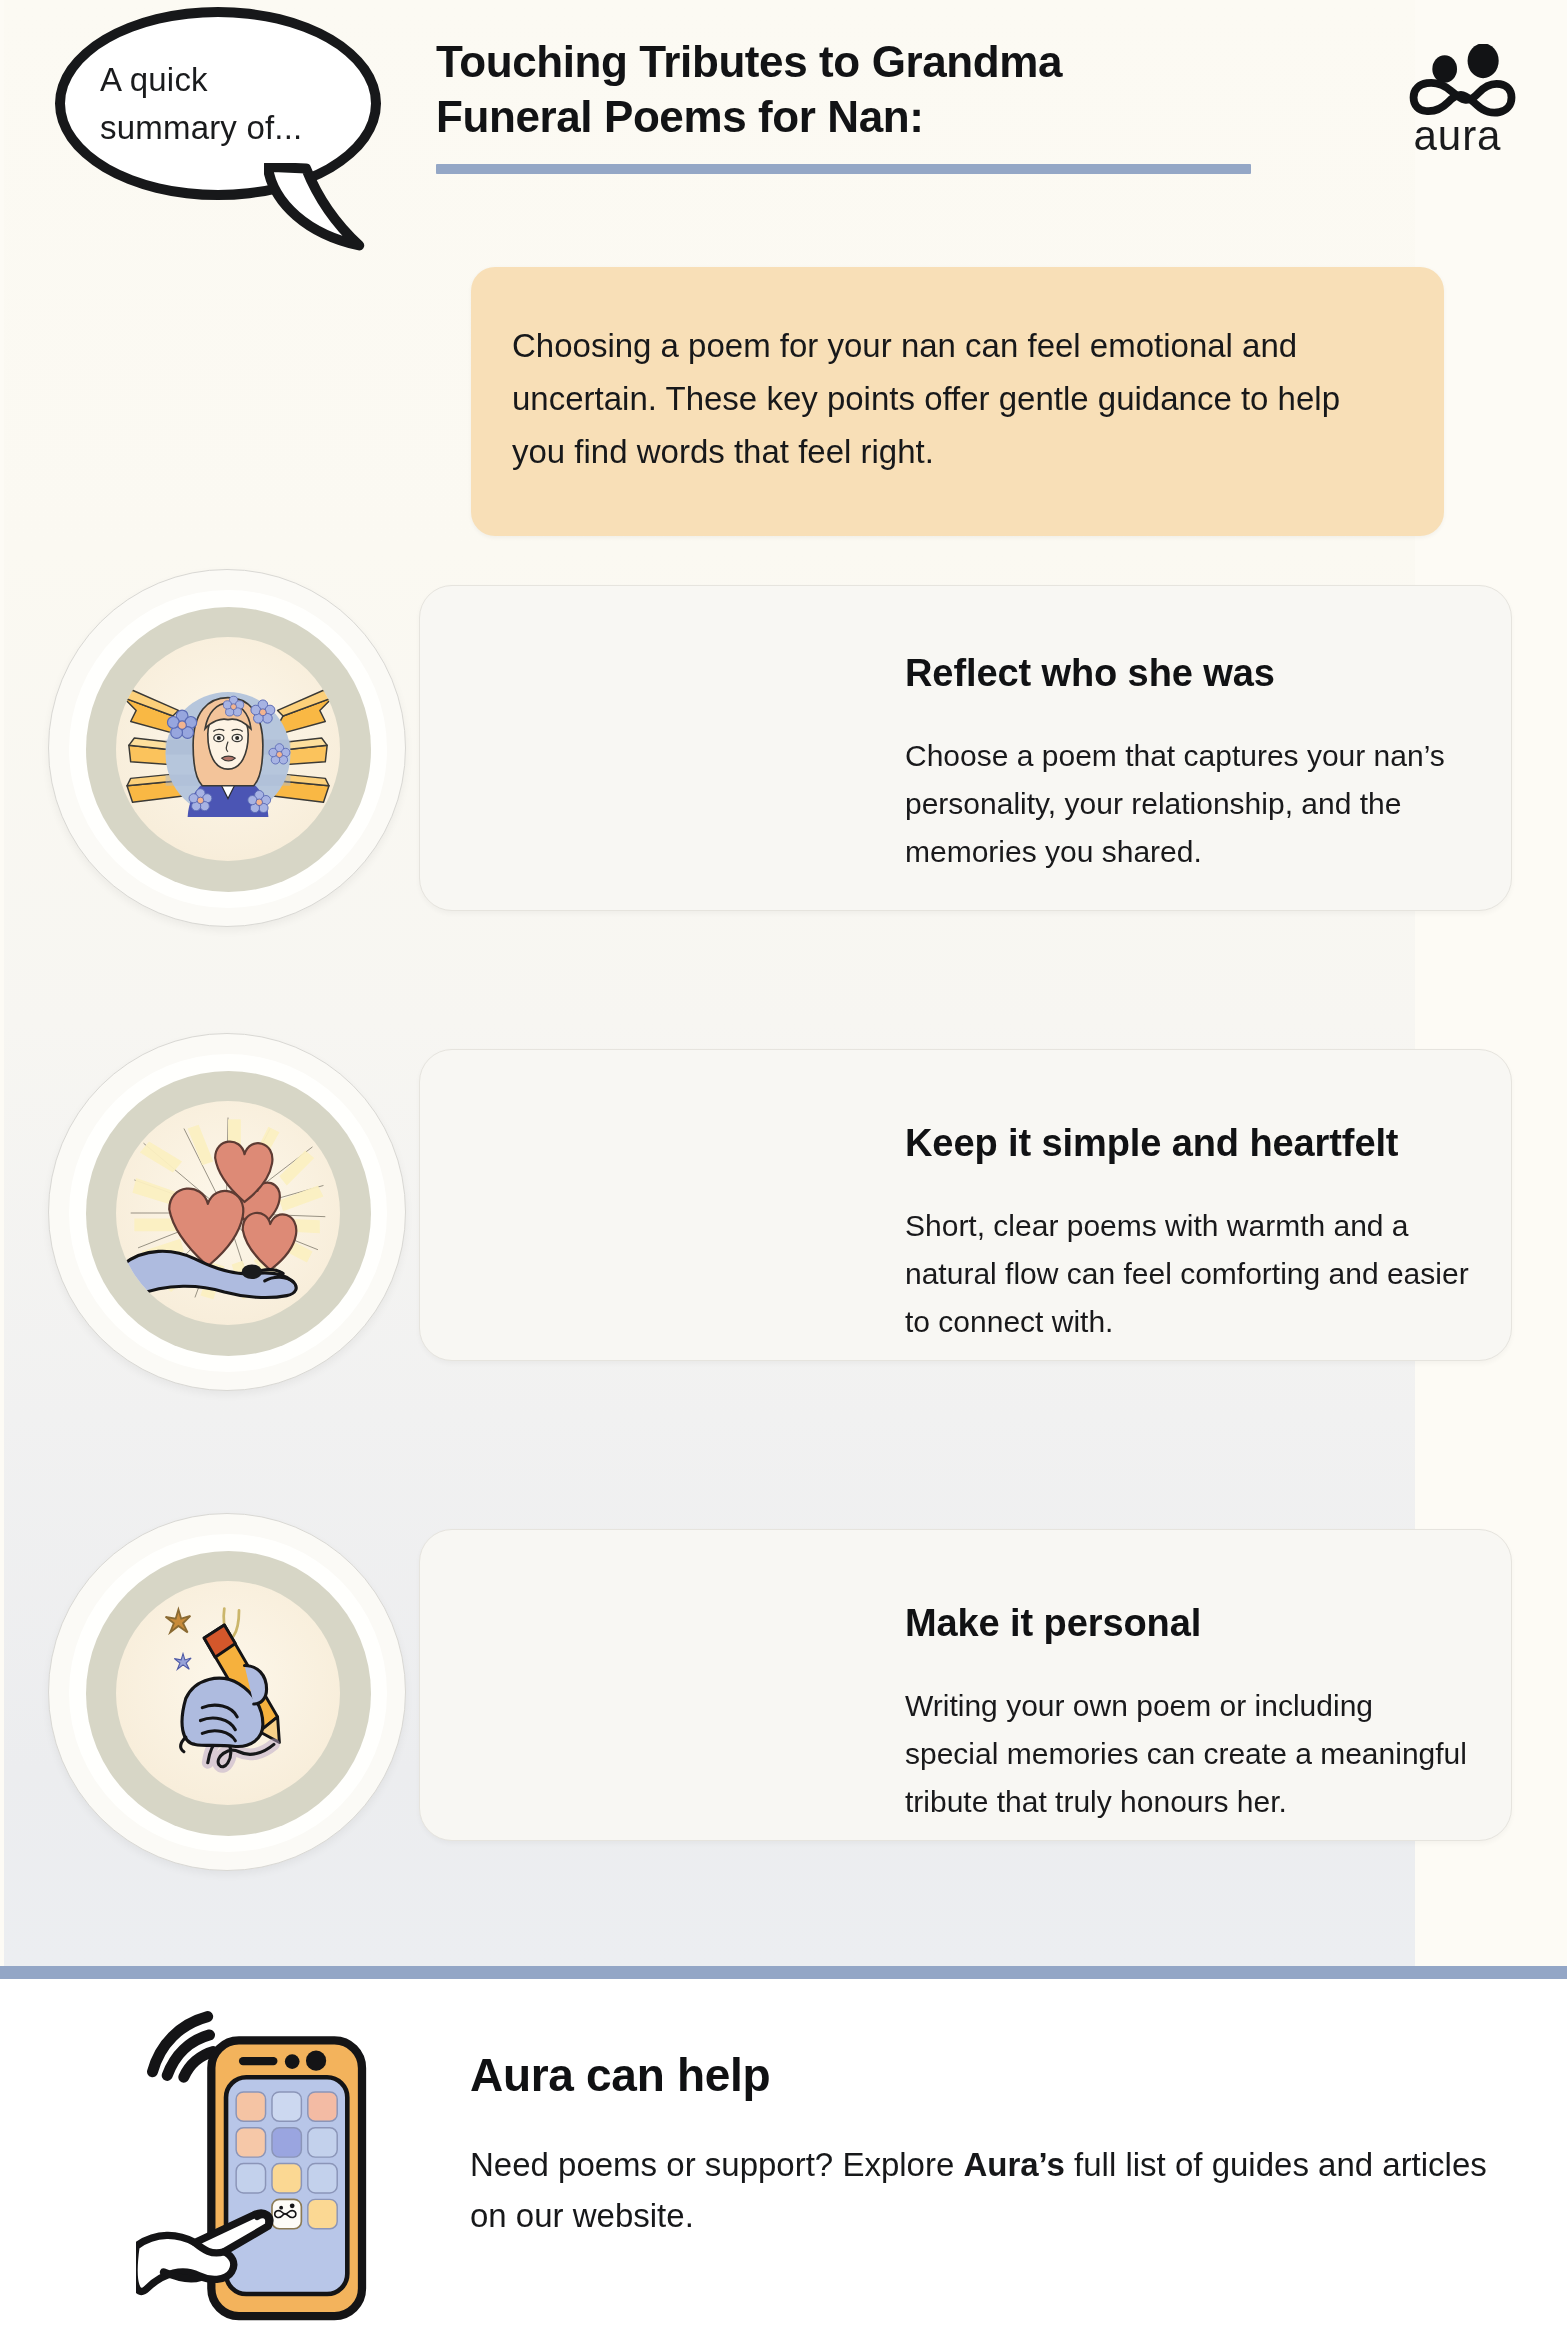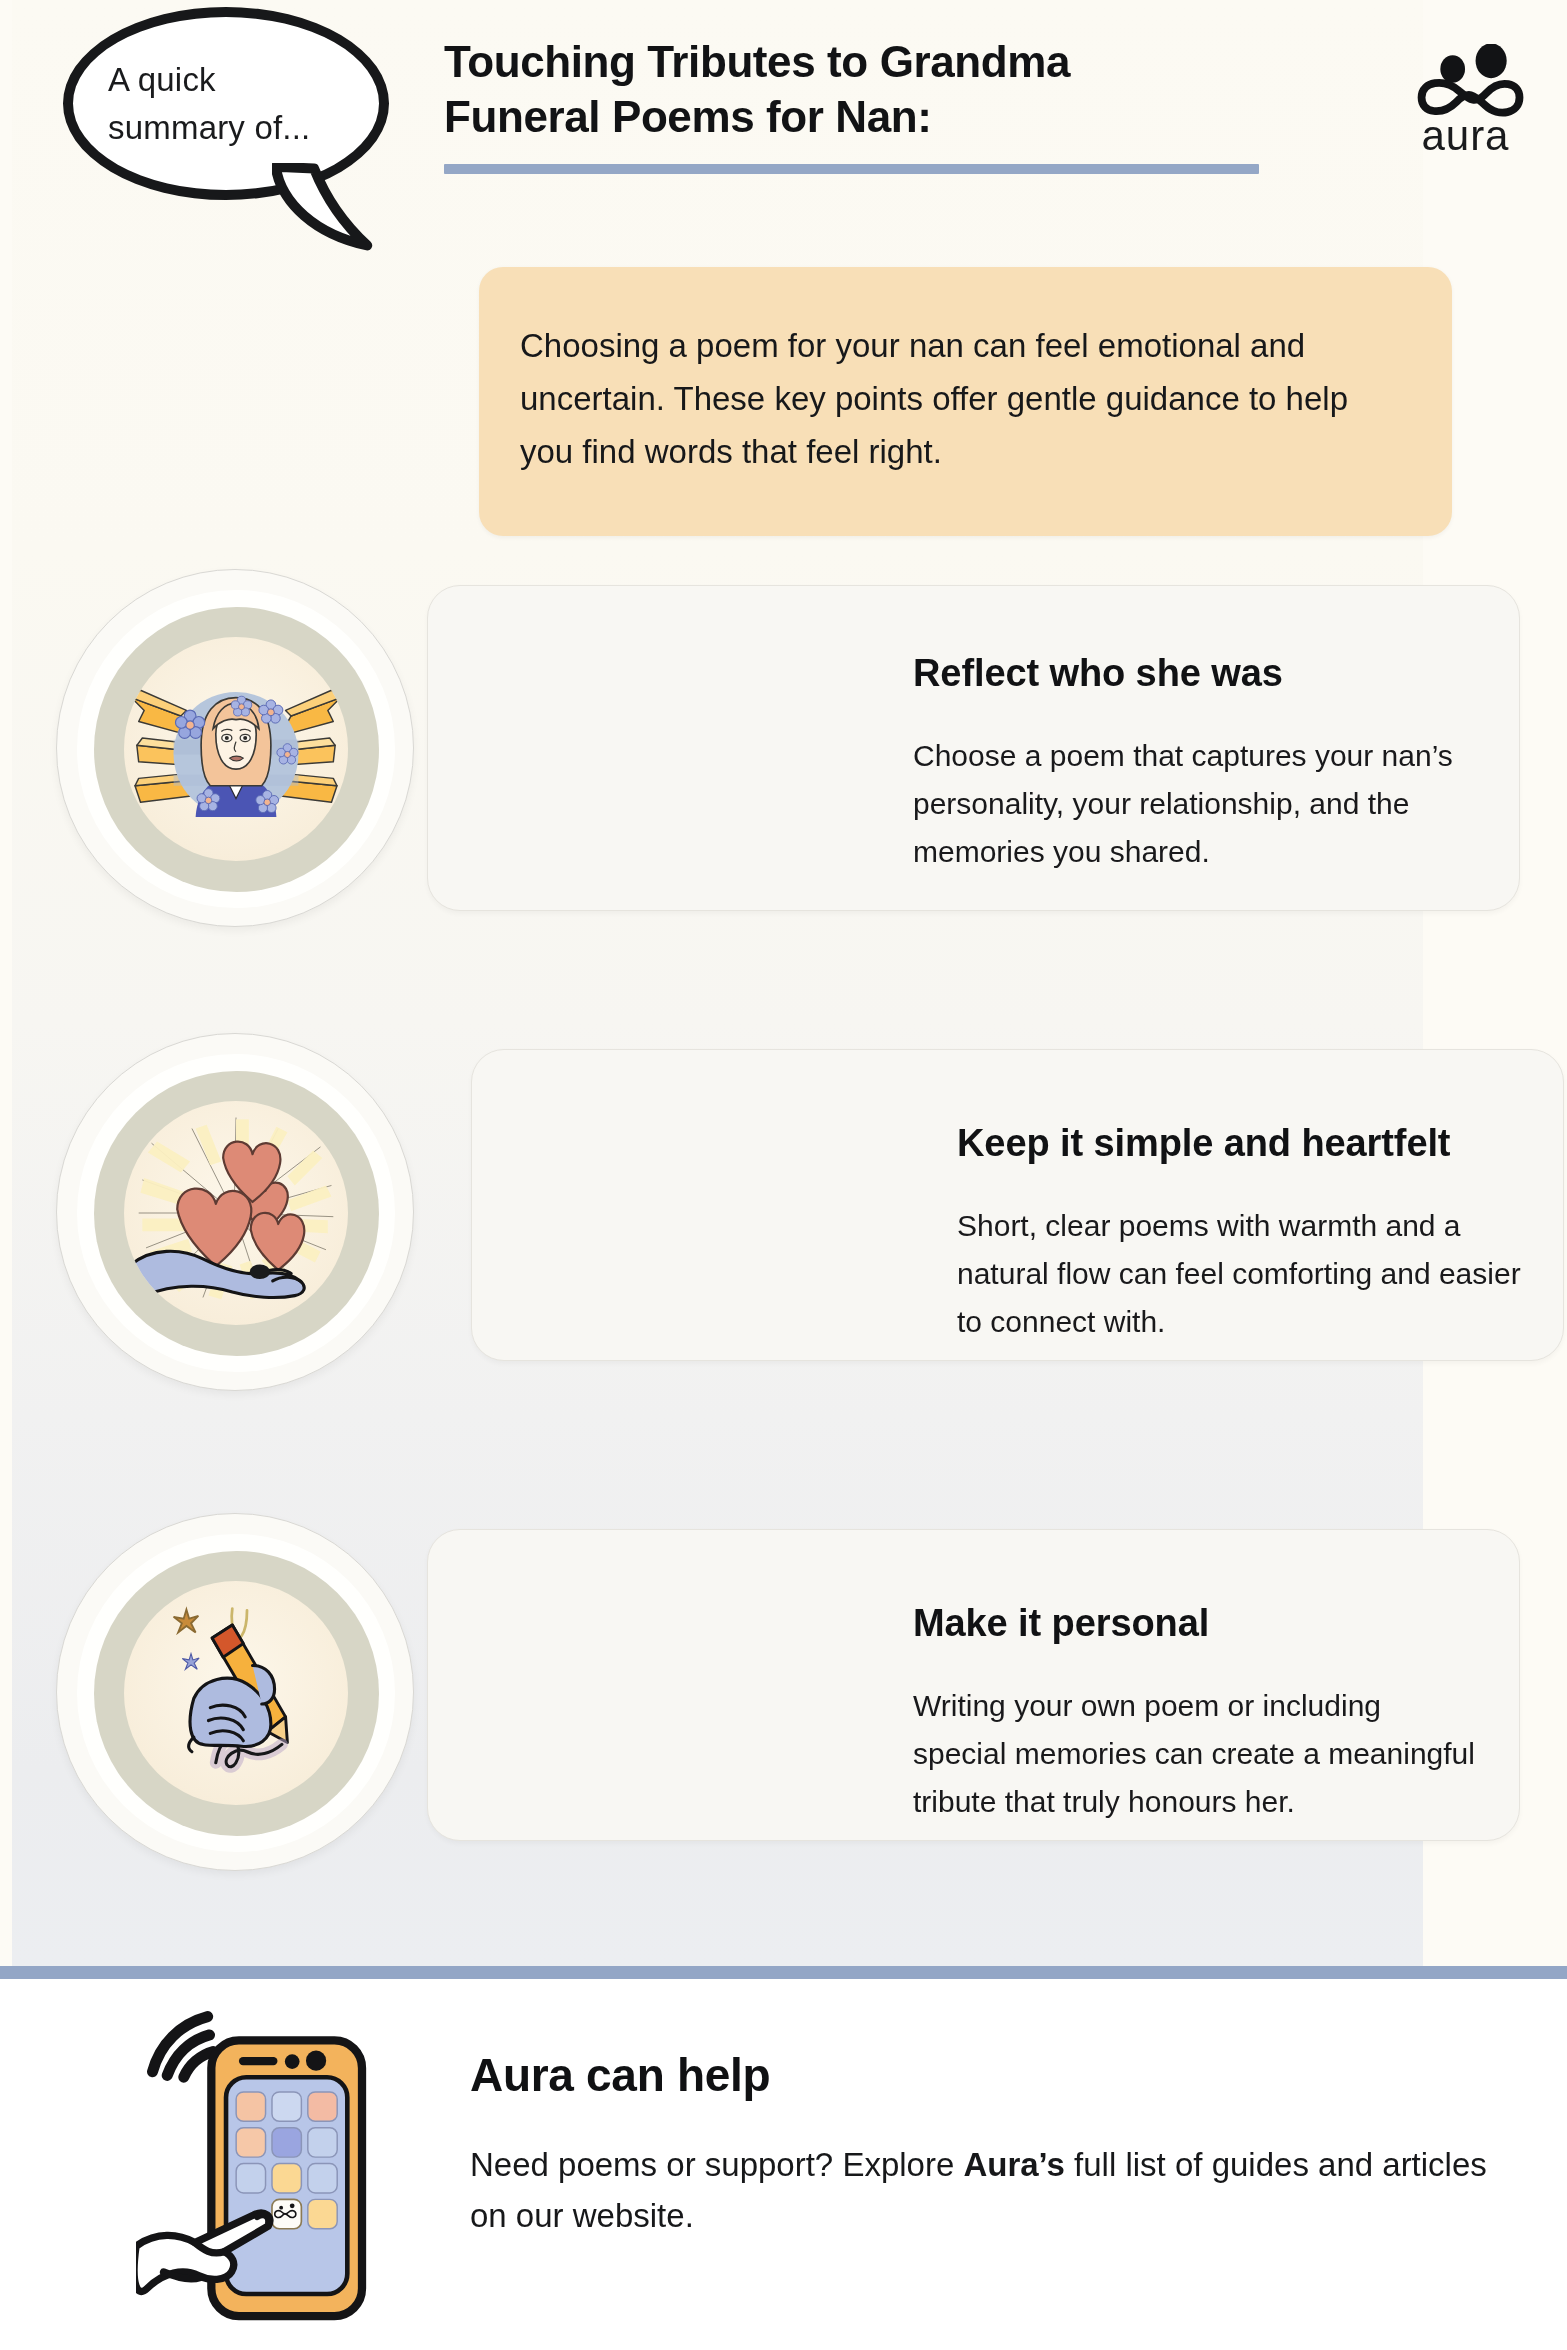--- a/index.html
+++ b/index.html
@@ -15,21 +15,21 @@
   #page {
     position: relative;
     width: 1568px;
     height: 2351px;
     background: #fdfbf5;
   }
 
   
   .upper {
     position: absolute;
-    left: 12px; top: 0;
+    left: 4px; top: 0;
     width: 1411px;
     height: 1966px;
     background: linear-gradient(to bottom,
         #fcfaf3 0%,
         #fbf9f2 28%,
         #f7f6f2 52%,
         #f1f1f1 72%,
         #ecedef 90%,
         #eceef1 100%);
   }
@@ -142,21 +142,21 @@
     margin-top: 37px;
     font-size: 30px;
     line-height: 1.6;
     color: #19191b;
     font-weight: 400;
   }
 
   
   #card-1 { left: 415px; top: 585px;  width: 1093px; height: 326px; }
   #card-1 .card-body { top: 66px; }
-  #card-2 { left: 415px; top: 1049px; width: 1093px; height: 312px; margin-left: 44px; }
+  #card-2 { left: 415px; top: 1049px; width: 1093px; height: 312px; }
   #card-2 .card-body { top: 72px; }
   #card-3 { left: 415px; top: 1529px; width: 1093px; height: 312px; }
   #card-3 .card-body { top: 72px; }
 
   
   .medallion {
     position: absolute;
     width: 358px; height: 358px;
     border-radius: 50%;
     background: #fbfaf6;

